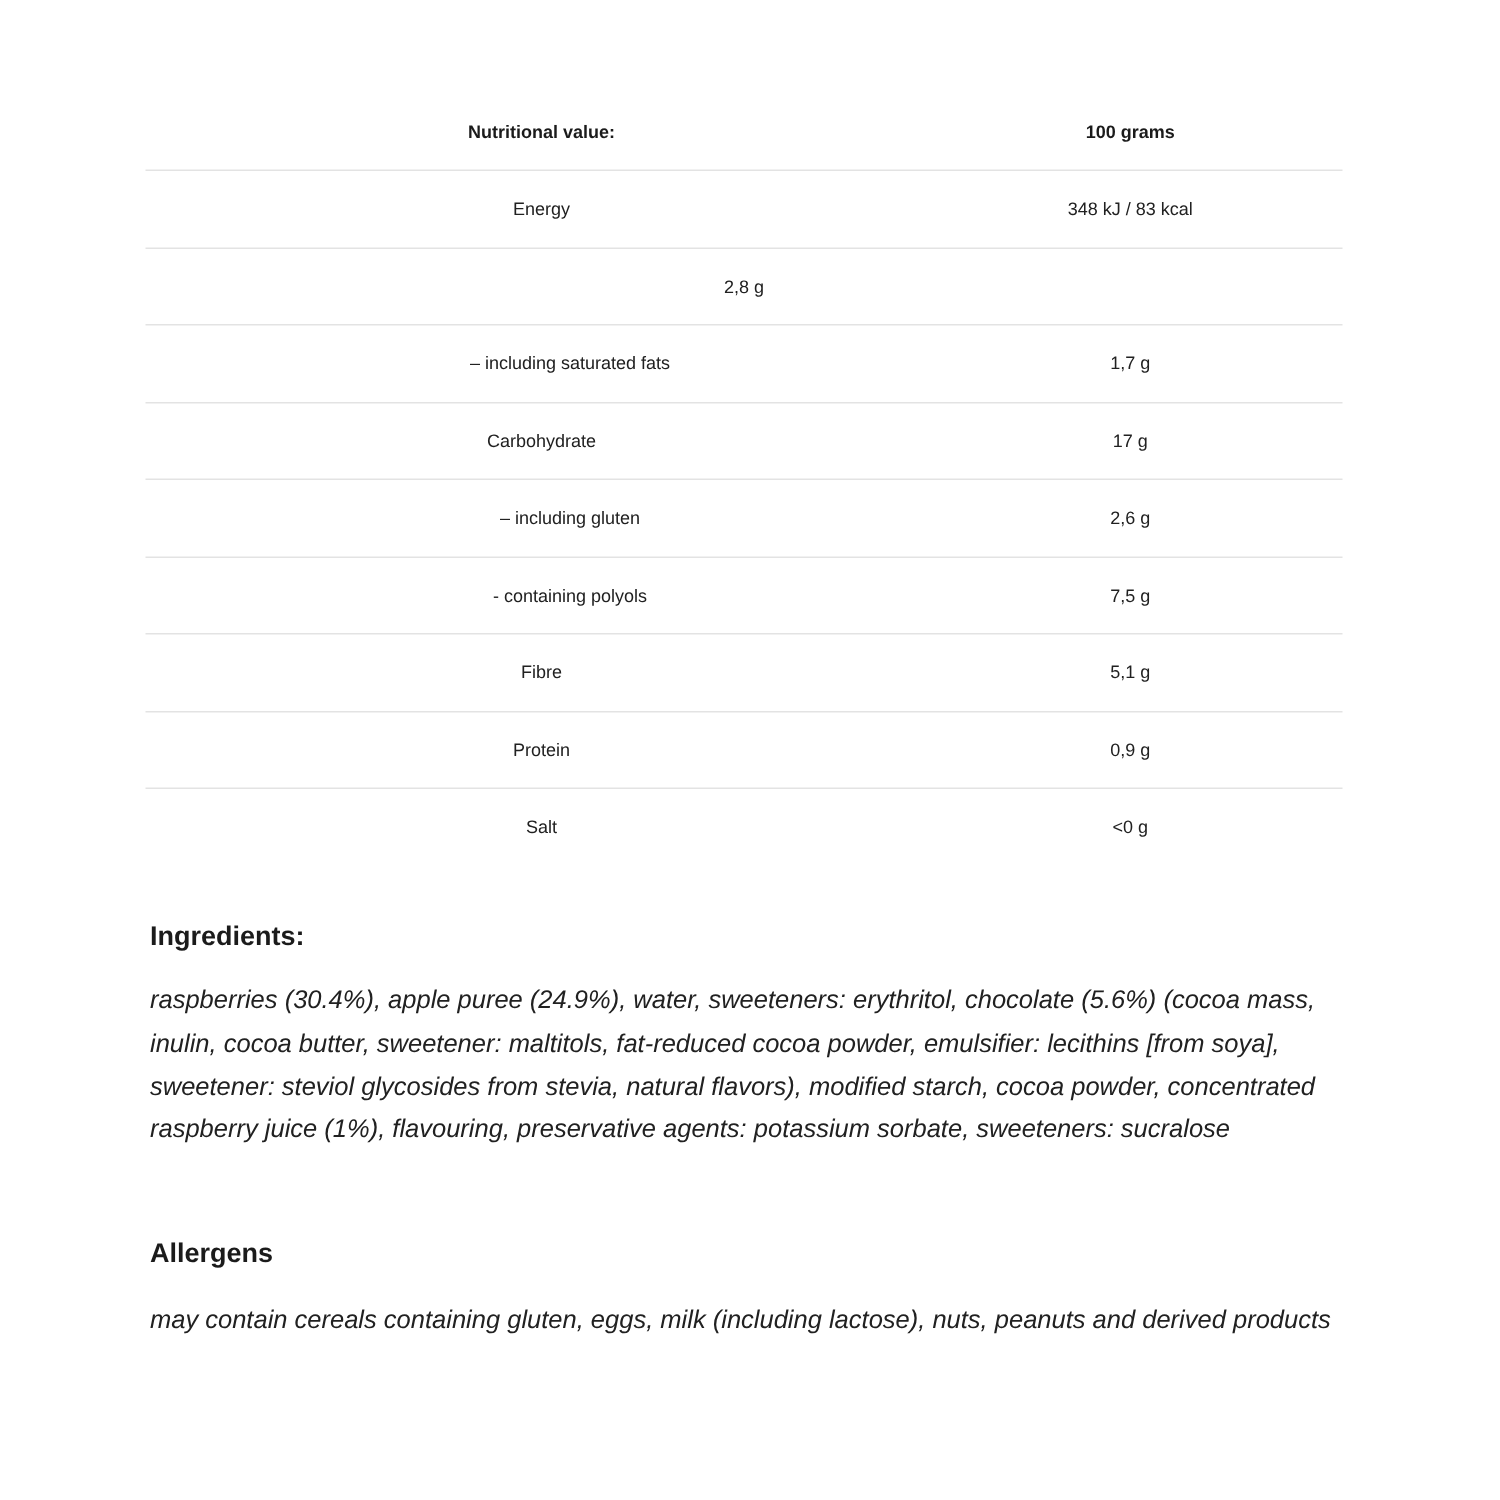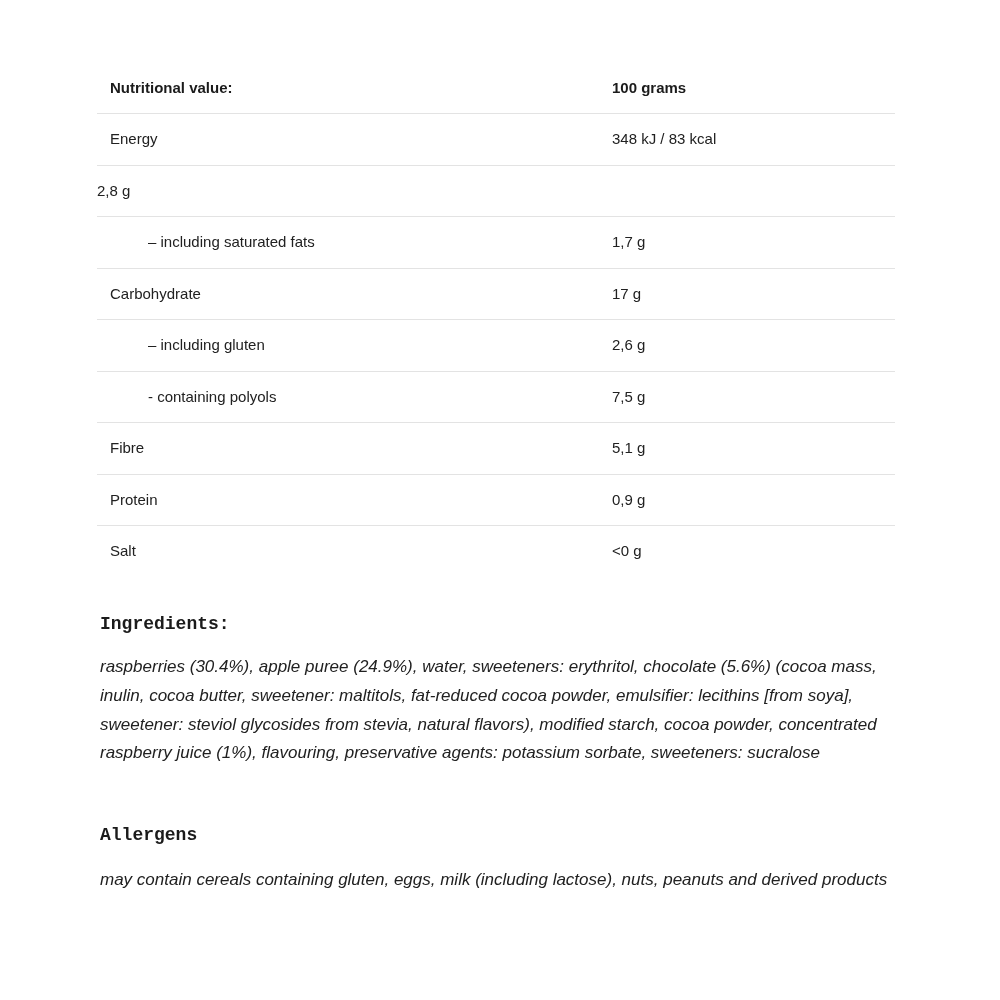--- a/index.html
+++ b/index.html
@@ -21,22 +21,23 @@
     position: absolute;
     left: 97px;
     top: 63px;
     width: 798px;
   }
   .t-row {
     display: flex;
     align-items: center;
     height: 50.5px;
     border-bottom: 1px solid #e3e3e3;
-    font-size: 15px;
+    font-size: 12px;
     line-height: 1.2;
+    text-align: center;
   }
   .t-row.header {
     height: 50px;
     font-weight: 700;
     color: #1b1b1b;
   }
   .t-row.last {
     border-bottom: none;
   }
   .label-cell {
@@ -60,21 +61,20 @@
   }
   #ingredients-section { top: 612px; }
   #allergens-section  { top: 823px; }
 
   .section-heading {
     font-size: 18px;
     font-weight: 700;
     color: #1b1b1b;
     line-height: 24px;
     margin: 0 0 17px 0;
-    font-family: Liberation Mono, monospace;
   }
   #allergens-section .section-heading {
     margin-bottom: 18px;
   }
   .section-text {
     font-size: 17px;
     line-height: 28.8px;
     margin: 0;
     color: #212121;
     font-style: italic;

